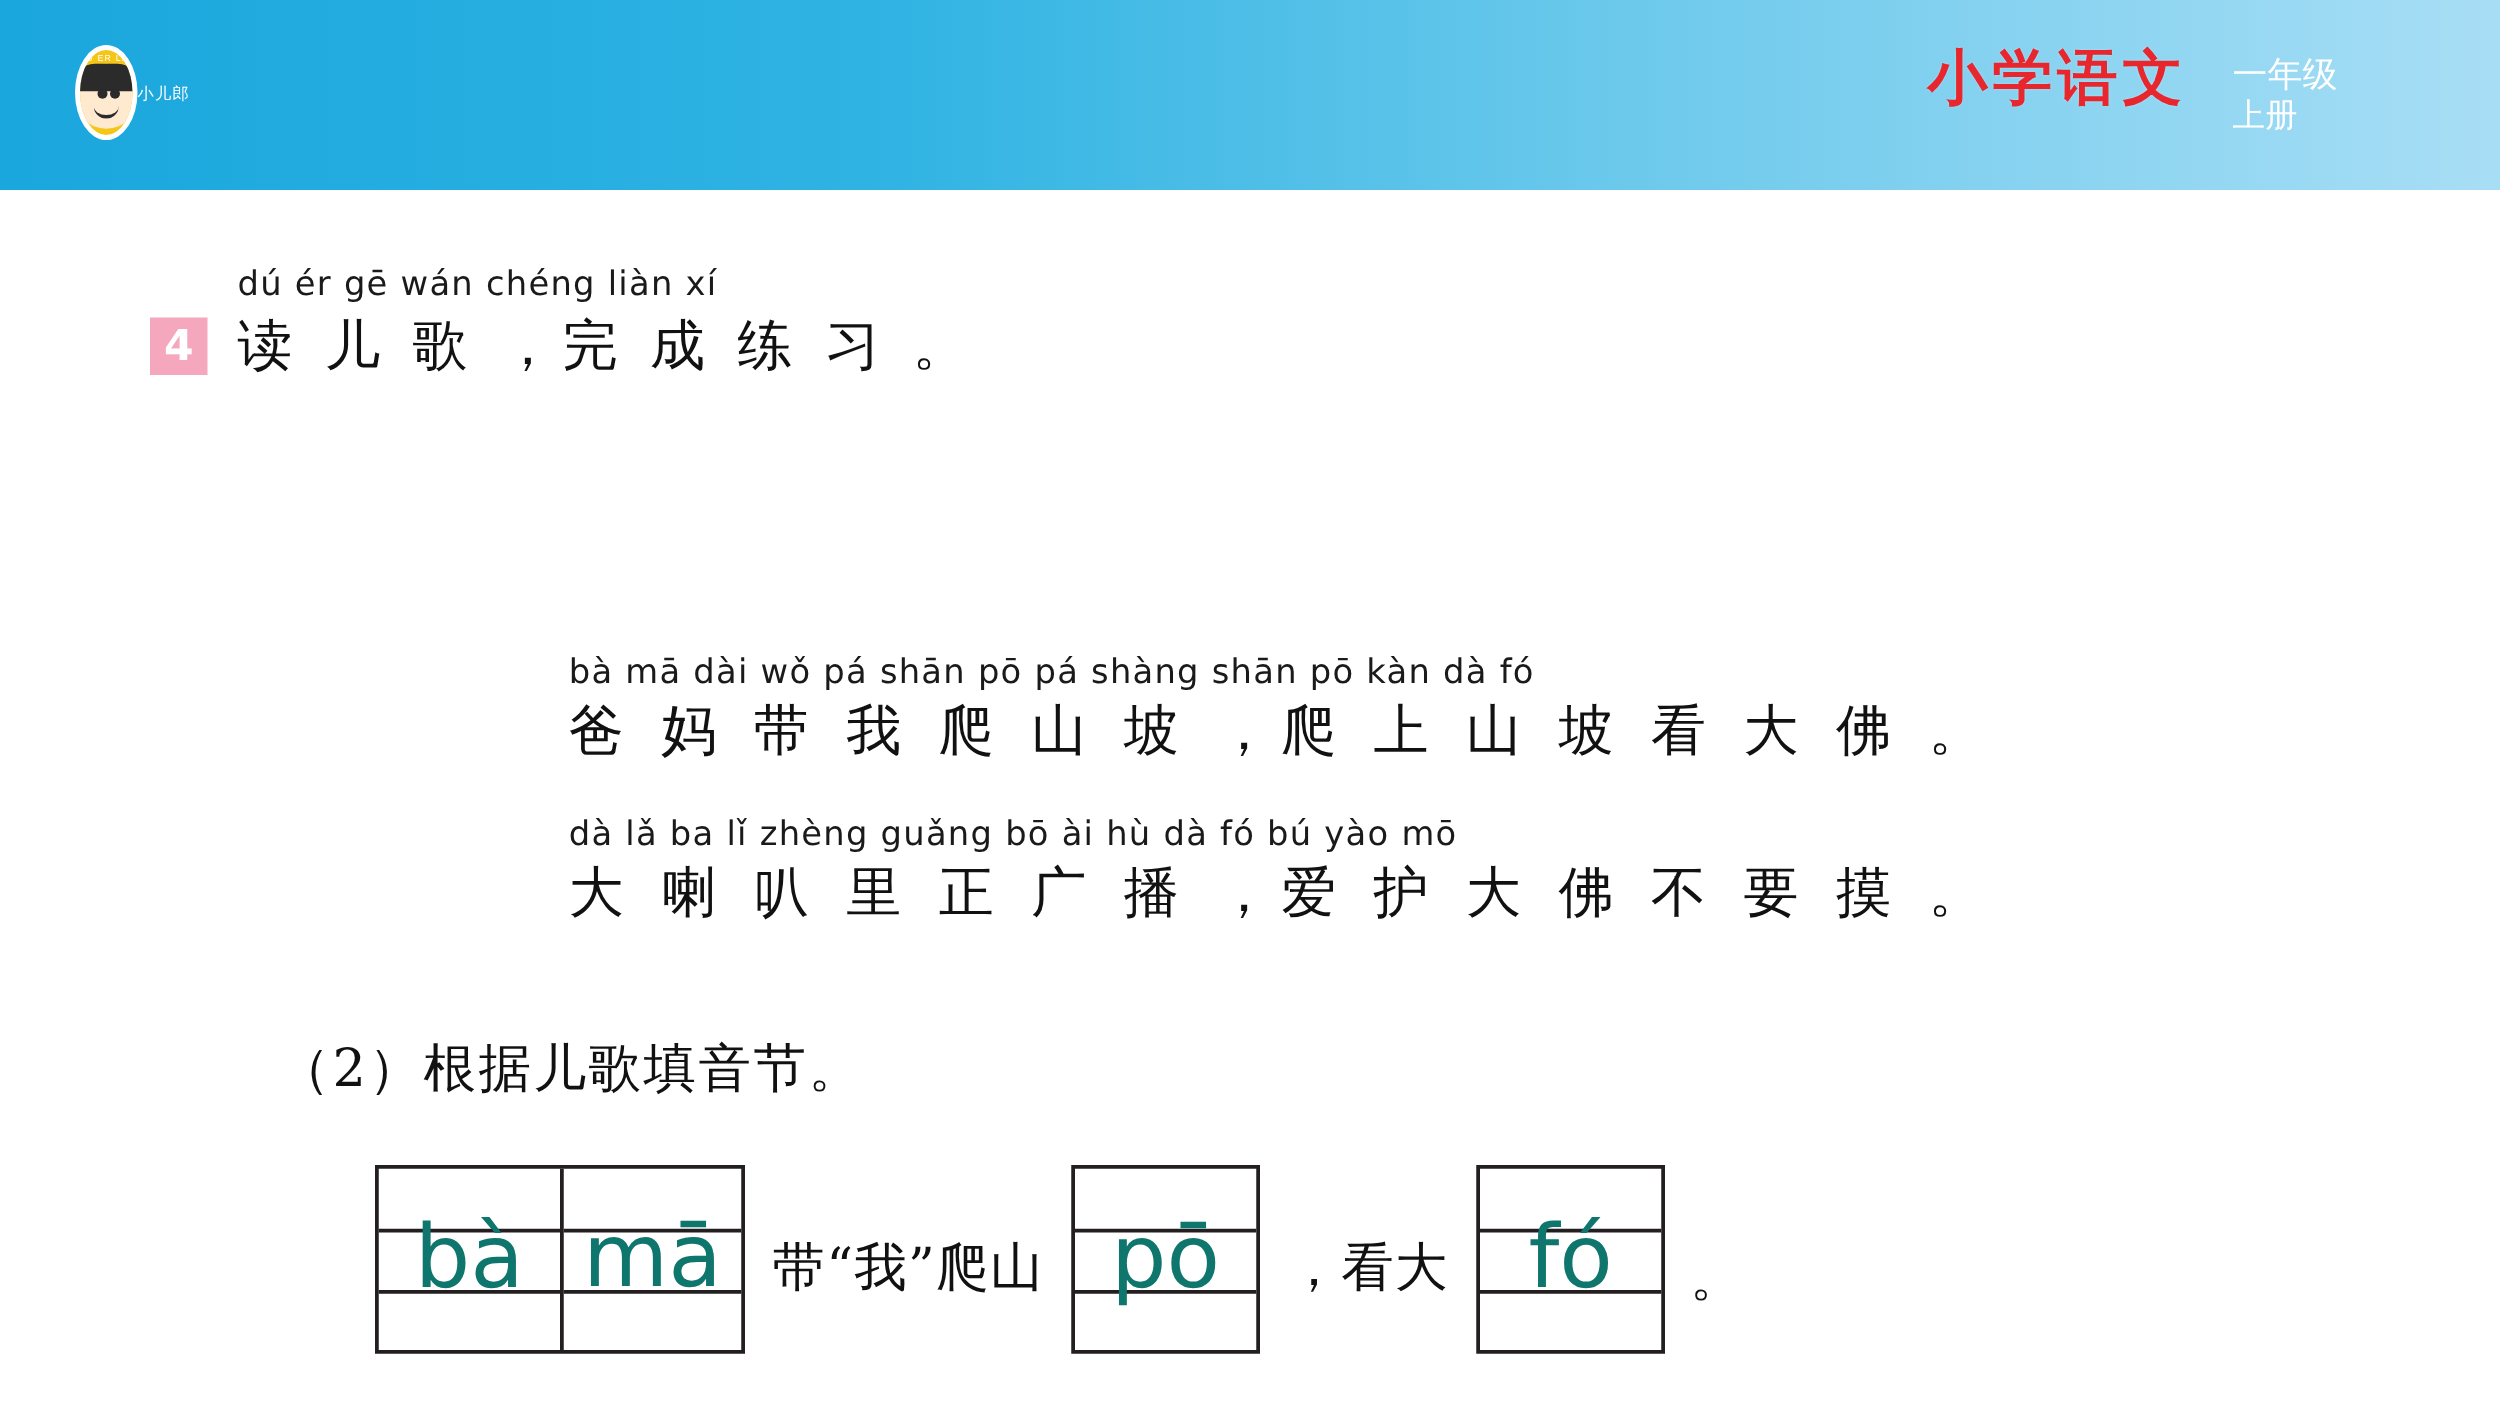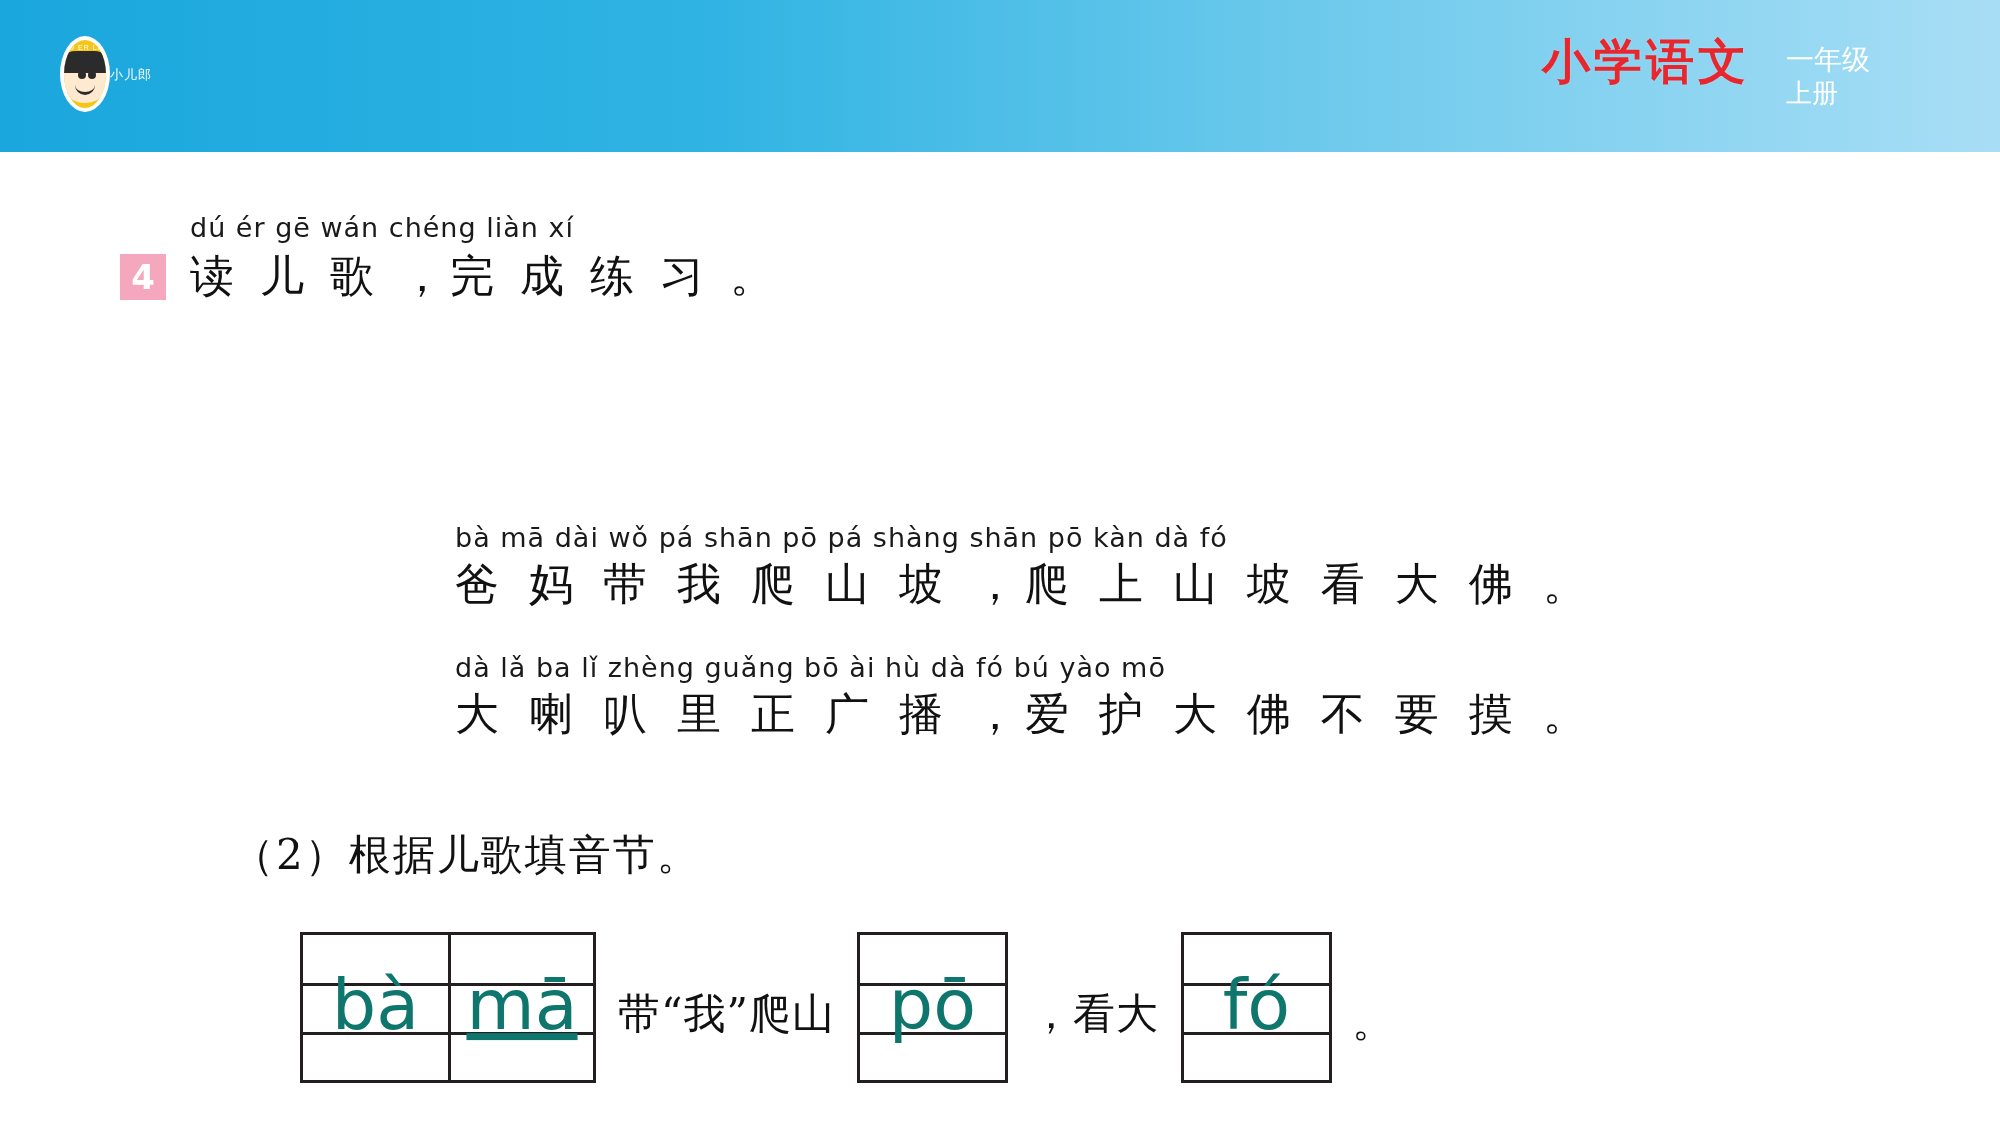--- a/index.html
+++ b/index.html
@@ -203,21 +203,21 @@
     color: #111111;
     font-family: "DejaVu Serif", serif;
     white-space: nowrap;
     letter-spacing: 8px;
     margin-top: 2px;
   }
 
   
   .sub-q {
     position: absolute;
-    left: 232px;
+    left: 222px;
     top: 675px;
     font-size: 42px;
     color: #111111;
     font-family: "DejaVu Serif", serif;
     letter-spacing: 2px;
     white-space: nowrap;
   }
 
   
   .answer-row {
@@ -266,21 +266,20 @@
     z-index: 2;
     line-height: 1;
   }
   .cell-text.wrapped {
     width: 150px;
     white-space: normal;
     text-align: center;
     word-break: break-all;
     line-height: 0.95;
     top: 50%;
-    text-decoration: underline;
   }
   .gap-text {
     font-size: 42px;
     color: #111111;
     font-family: "DejaVu Serif", serif;
     letter-spacing: 1px;
     white-space: nowrap;
     margin: 0 22px;
     align-self: center;
     padding-top: 12px;

